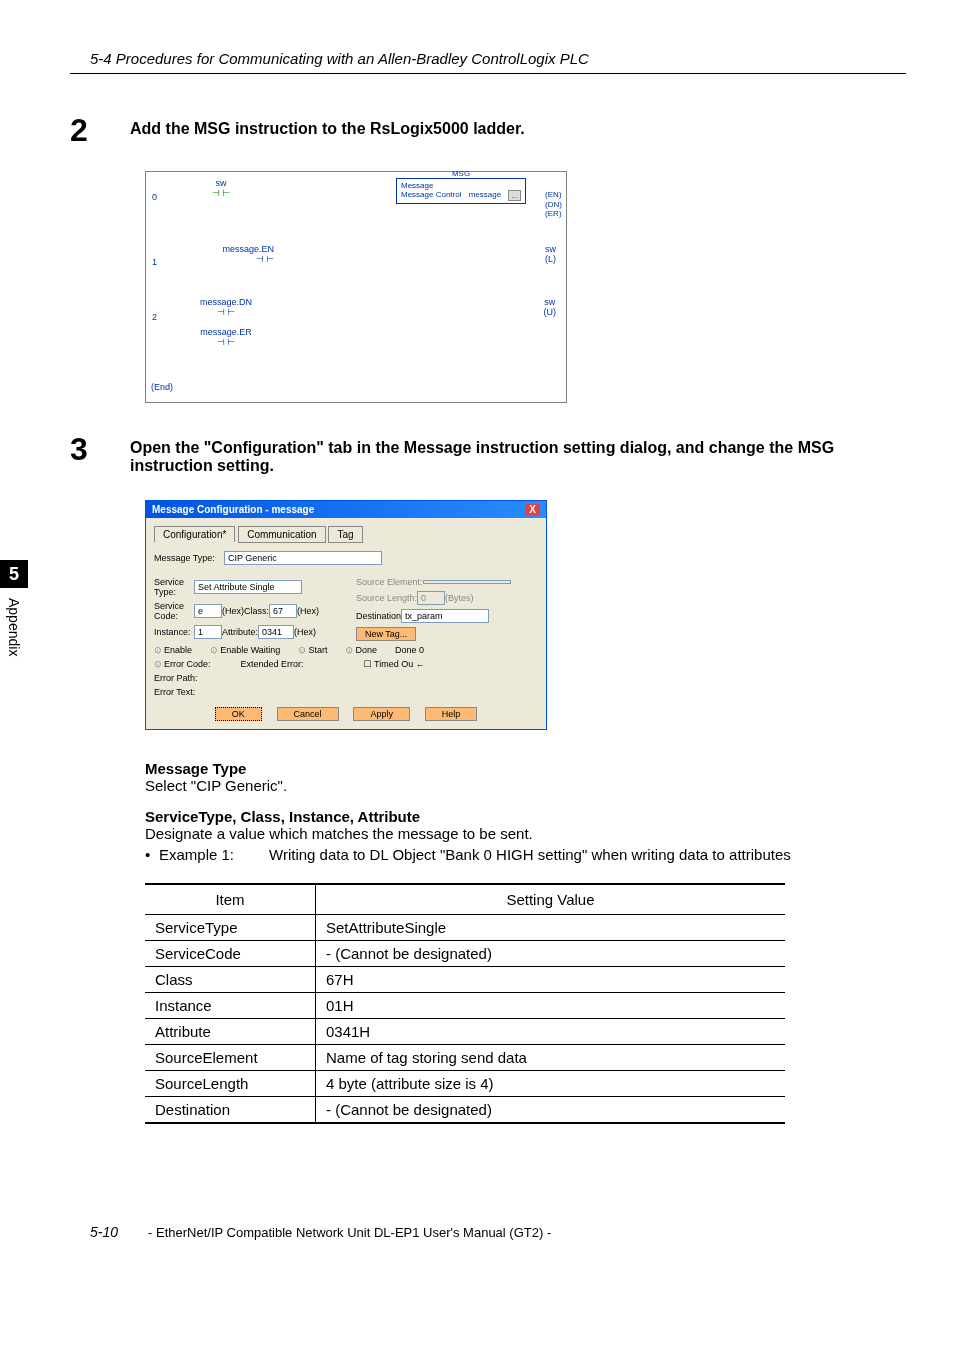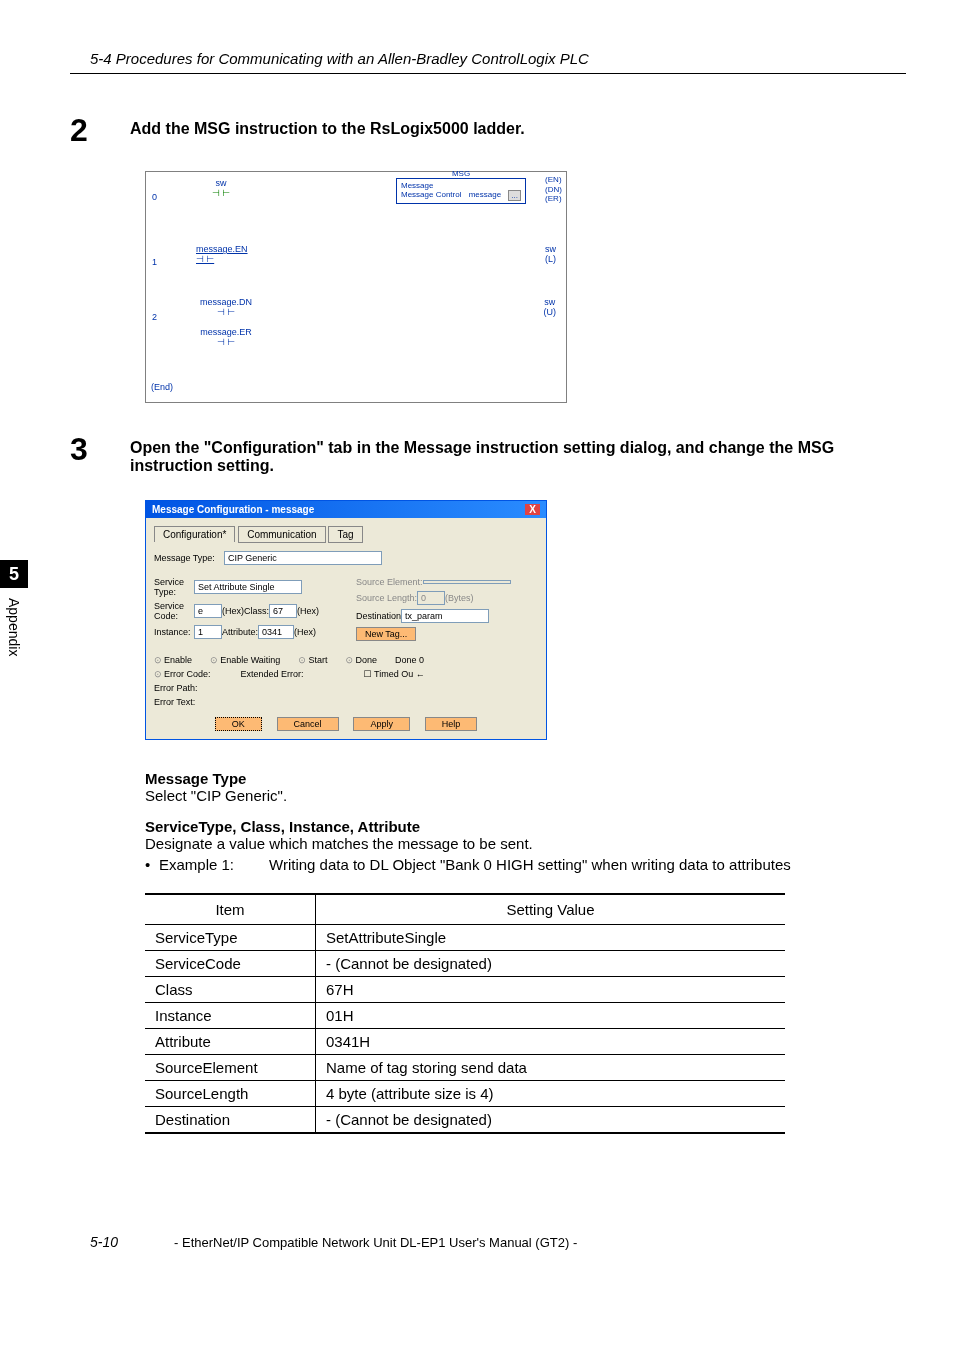--- a/index.html
+++ b/index.html
@@ -74,21 +74,21 @@
   .dialog-close { background: #e04343; color: #fff; padding: 0 4px; font-weight: bold; }
   .dialog-body { padding: 8px; }
   .tab-row { font-size: 10px; margin-bottom: 8px; }
   .tab { display: inline-block; padding: 2px 8px; border: 1px solid #888; border-bottom: none; background: #ece9d8; }
   .tab.inactive { background: #ece9d8; border-bottom: 1px solid #888;}
   .form-row { margin: 4px 0; display: flex; align-items: center; flex-wrap: wrap; font-size: 9px; }
   .form-label { display: inline-block; }
   .form-input { display: inline-block; background: #fff; border: 1px solid #7f9db9; padding: 1px 3px; font-size: 9px; }
   .form-select { display: inline-block; background: #fff; border: 1px solid #7f9db9; padding: 1px 3px; font-size: 9px; min-width: 80px; }
   .form-btn { display: inline-block; background: #fdba74; border: 1px solid #888; padding: 1px 8px; font-size: 9px; cursor: default;}
-  .status-row { margin-top: 10px; font-size: 9px; display: flex; gap: 18px; }
+  .status-row { font-size: 9px; display: flex; gap: 18px; }
   .status-item::before { content:"⊙ "; color: #888; }
   .btn-row { text-align: center; margin-top: 10px; }
   .btn-row .form-btn { margin: 0 6px; padding: 1px 16px; }
 
   .section-label { font-weight: bold; margin-left: 75px; font-size: 15px;}
   .section-text { margin-left: 75px; font-size: 15px; margin-bottom: 14px;}
   .bullet { margin-left: 75px; font-size: 15px; }
   .bullet-row { display: flex; }
   .bullet-dot { width: 14px; flex-shrink:0; }
   .bullet-label { width: 110px; flex-shrink:0; }
@@ -139,21 +139,21 @@
     margin-left: 6px;
   }
   .footer {
     display: flex;
     align-items: baseline;
     margin-top: 100px;
     margin-left: 20px;
     gap: 30px;
   }
   .footer .pg { font-style: italic; font-size: 14px;}
-  .footer .nm { font-size: 13px; margin-left: 26px; }
+  .footer .nm { font-size: 13px; }
 </style>
 </head>
 <body>
 
 <div class="page">
 
   <div class="header">5-4 Procedures for Communicating with an Allen-Bradley ControlLogix PLC</div>
   <hr class="header-rule">
 
   <div class="side-tab">
@@ -176,28 +176,28 @@
       </div>
       <div style="position:absolute; top:6px; right:40px; border:1px solid #0033aa; padding:2px 4px; font-size:8px; width:120px;">
         <div style="text-align:center; position:absolute; top:-10px; left:0; right:0;">MSG</div>
         <div>Message</div>
         <div style="display:flex; justify-content:space-between;">
           <span>Message Control</span>
           <span>message</span>
           <span style="border:1px solid #888; padding:0 2px; background:#ddd;">...</span>
         </div>
       </div>
-      <div style="position:absolute; top:3px; right:4px; font-size:8px; line-height:1.2;">
+      <div style="position:absolute; top:18px; right:4px; font-size:8px; line-height:1.2;">
         <div>(EN)</div>
         <div>(DN)</div>
         <div>(ER)</div>
       </div>
 
       <div style="position:absolute; top:85px; left:6px;">1</div>
-      <div style="position:absolute; top:72px; left:50px; width:60px; text-align:left;text-decoration:underline;">
+      <div style="position:absolute; top:72px; left:68px; width:60px; text-align:right;">
         <div>message.EN</div>
         <div>⊣ ⊢</div>
       </div>
       <div style="position:absolute; top:72px; right:10px; text-align:center;">
         <div>sw</div>
         <div>(L)</div>
       </div>
 
       <div style="position:absolute; top:140px; left:6px;">2</div>
       <div style="position:absolute; top:125px; left:50px; width:60px; text-align:center;">

